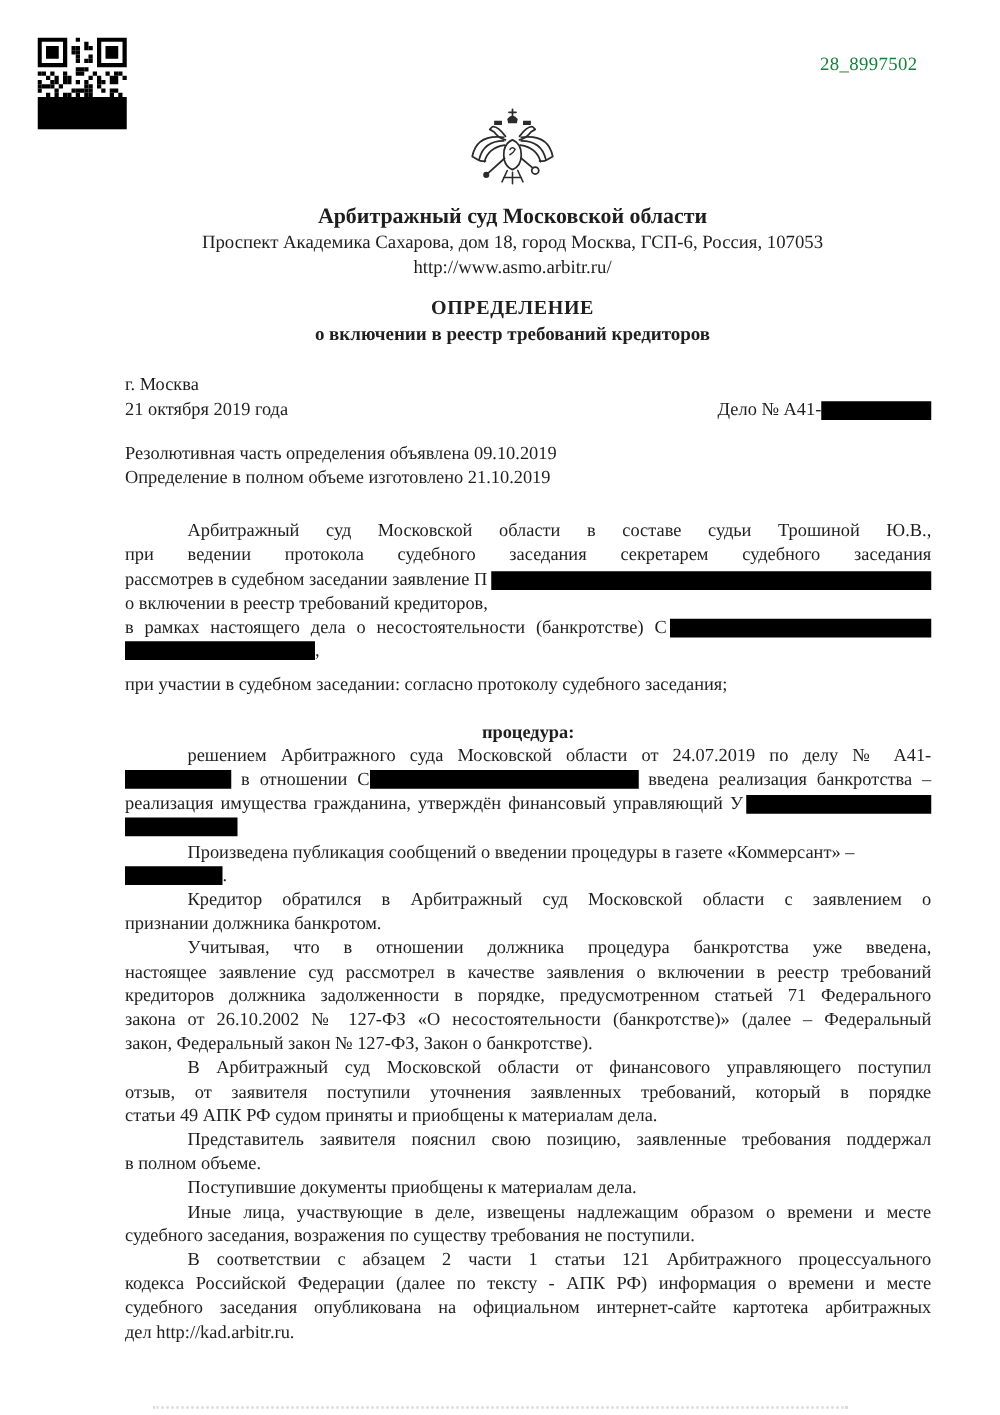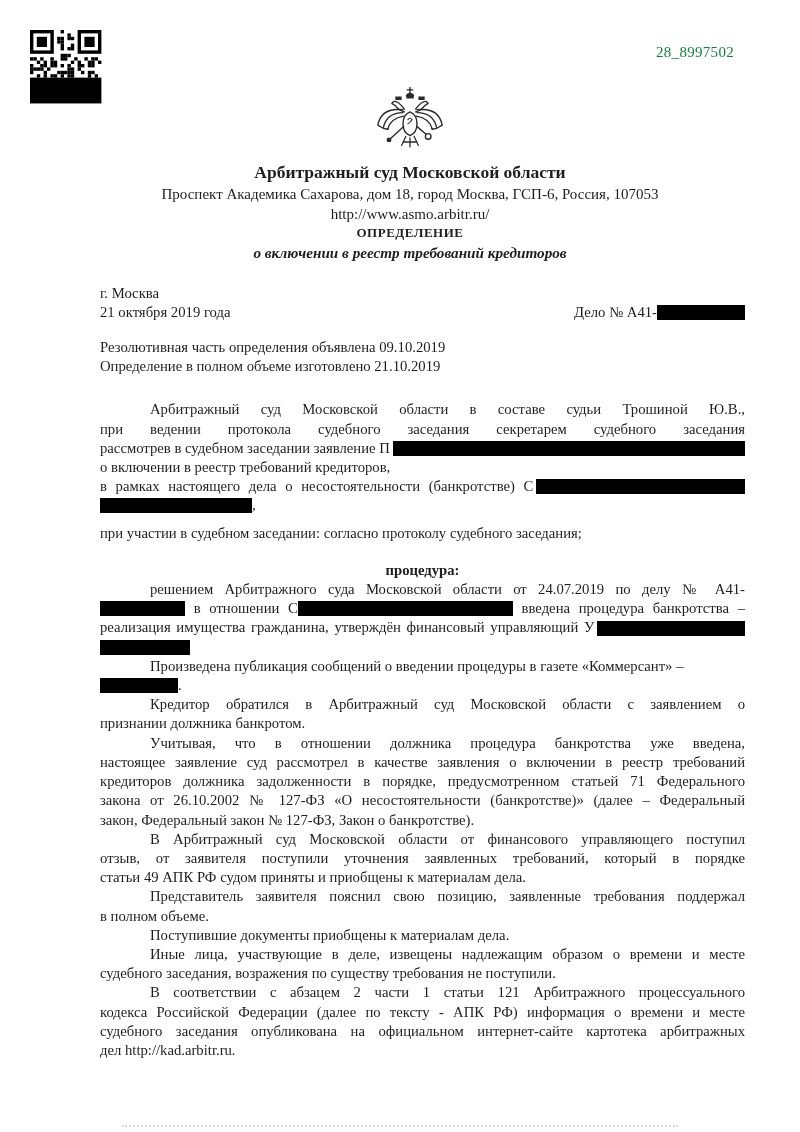--- a/index.html
+++ b/index.html
@@ -21,22 +21,22 @@
   #header{
     padding-top:86px;
     text-align:center;
     line-height:1.25;
     padding-left:20px;
   }
   #eagle{display:block;margin:0 auto 6px auto;}
   .court-name{font-size:17.5px;font-weight:bold;margin-top:2px;}
   .court-address{font-size:15px;margin-top:1px;}
   .court-site{font-size:15px;margin-top:1px;}
-  .doc-type{font-size:13px;font-weight:bold;margin-top:2px;letter-spacing:0.5px;}
-  .doc-subtitle{font-size:15.2px;font-weight:bold;margin-top:1px;font-style:italic;}
+  .doc-type{font-size:16px;font-weight:bold;margin-top:14px;letter-spacing:0.5px;}
+  .doc-subtitle{font-size:15.2px;font-weight:bold;margin-top:1px;}
   
   #col{
     width:645px;margin:0 auto 0 100px;
     font-size:14.7px;line-height:19.2px;
   }
   #cityline{margin-top:22px;}
   #daterow{display:flex;justify-content:space-between;align-items:center;}
   #case-group{display:flex;align-items:center;white-space:pre;}
   .line{min-height:19.2px;}
   .just{text-align:justify;text-align-last:justify;}
@@ -193,21 +193,21 @@
         </div>
         <div class="line">о включении в реестр требований кредиторов,</div>
         <div class="line flexline">
           <span class="seg" style="word-spacing: 5px;">в рамках настоящего дела о несостоятельности (банкротстве) С</span>
           <span class="redact fill"></span>
         </div>
         <div class="line"><span class="redact" style="width: 152px;"></span><span class="seg">,</span></div>
         <div class="line" style="margin-top: 8px;">при участии в судебном заседании: согласно протоколу судебного заседания;</div>
         <div class="line center bold" style="margin-top: 18px;">процедура:</div>
         <div class="line just" style="text-indent: 50px;">решением Арбитражного суда Московской области от 24.07.2019 по делу № А41-</div>
-        <div class="line just"><span class="redact" style="width: 85px;"></span><span class="seg"> в отношении С</span><span class="redact" style="width: 215px;"></span><span class="seg"> введена процедура банкротства –</span></div>
+        <div class="line just"><span class="redact" style="width: 85px;"></span><span class="seg"> в отношении С</span><span class="redact" style="width: 215px;"></span><span class="seg"> введена реализация банкротства –</span></div>
         <div class="line flexline">
           <span class="seg" style="word-spacing: 2px;">реализация имущества гражданина, утверждён финансовый управляющий У</span>
           <span class="redact fill"></span>
         </div>
         <div class="line"><span class="redact" style="width: 90px;"></span></div>
         <div class="line" style="text-indent: 50px;">Произведена публикация сообщений о введении процедуры в газете «Коммерсант» –</div>
         <div class="line"><span class="redact" style="width: 78px;"></span><span class="seg">.</span></div>
         <div class="line just" style="text-indent: 50px;">Кредитор обратился в Арбитражный суд Московской области с заявлением о</div>
         <div class="line">признании должника банкротом.</div>
         <div class="line just" style="text-indent: 50px;">Учитывая, что в отношении должника процедура банкротства уже введена,</div>

